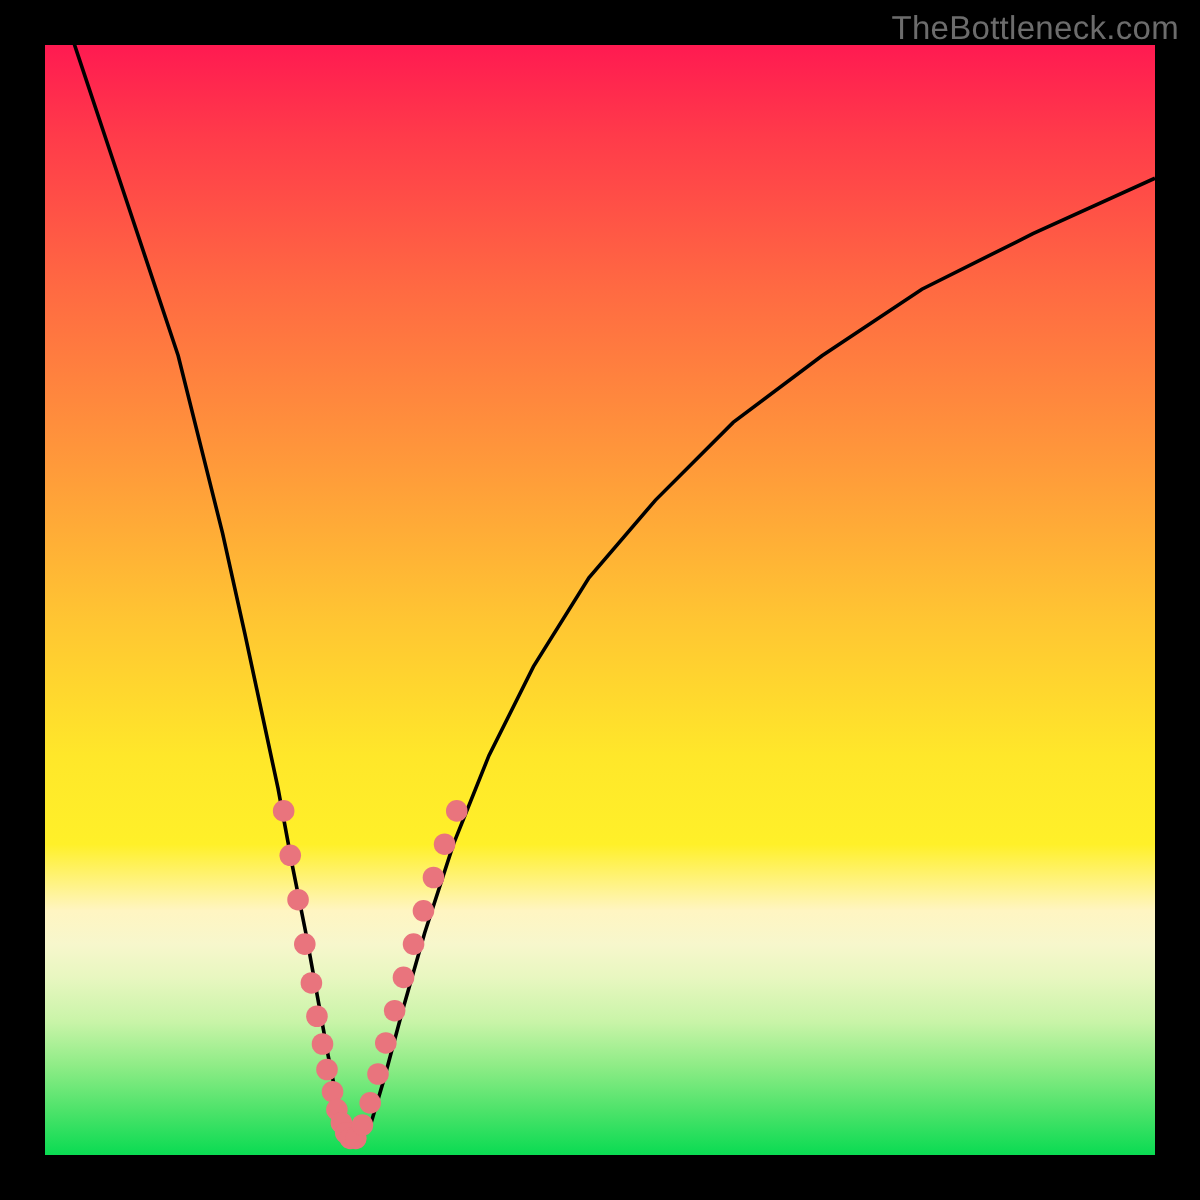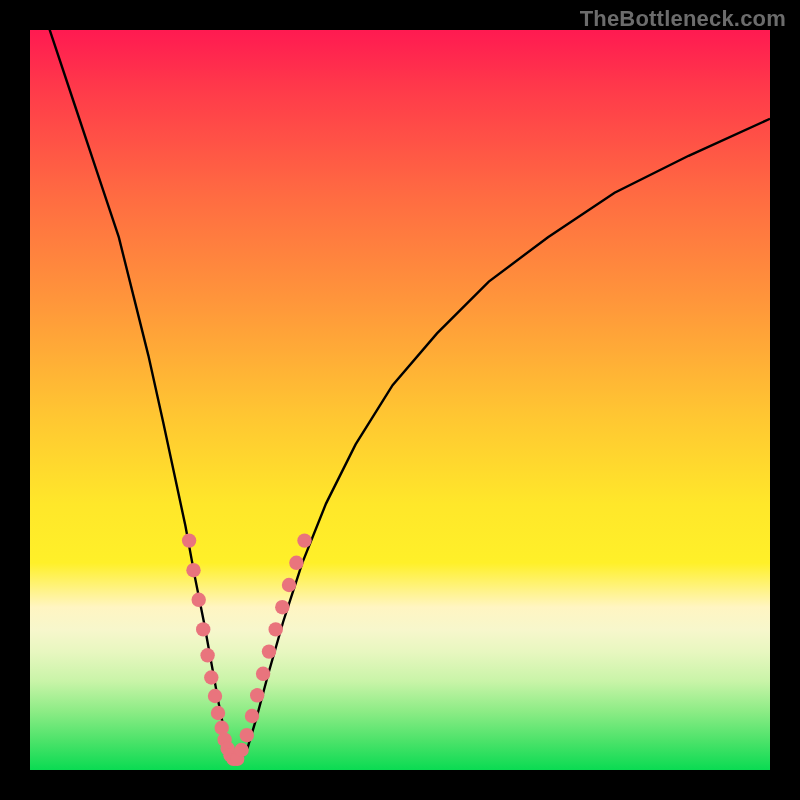--- a/index.html
+++ b/index.html
@@ -40,21 +40,21 @@
       #8eec86 92%,
       #4de36a 96%,
       #0adb52 100%);
   }
   .watermark {
     position: absolute;
     top: 6px;
     right: 14px;
     color: #6c6c6c;
     font-size: 22px;
-    font-weight: 700;
+    font-weight: 400;
     letter-spacing: 0.2px;
     user-select: none;
   }
   svg.curve {
     position: absolute;
     left: 0;
     top: 0;
     width: 740px;
     height: 740px;
   }

